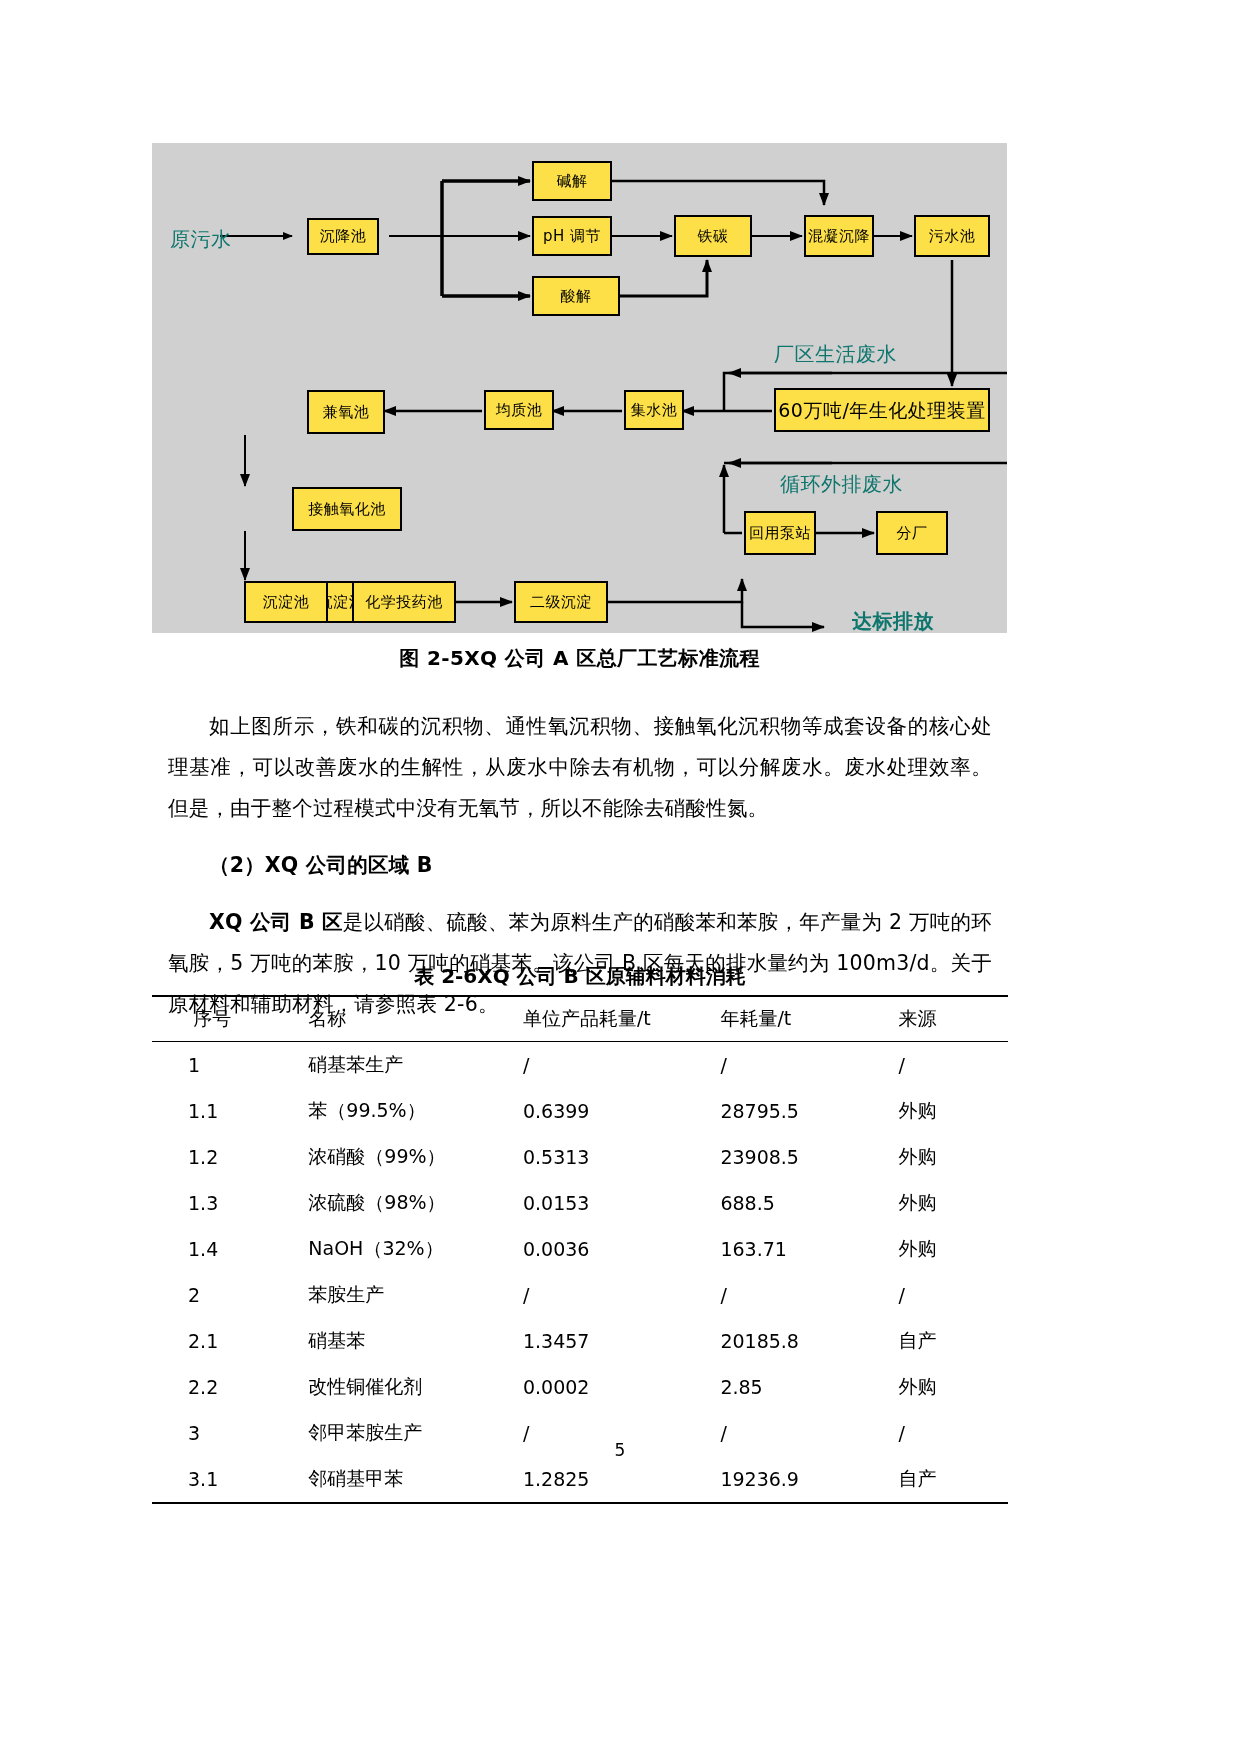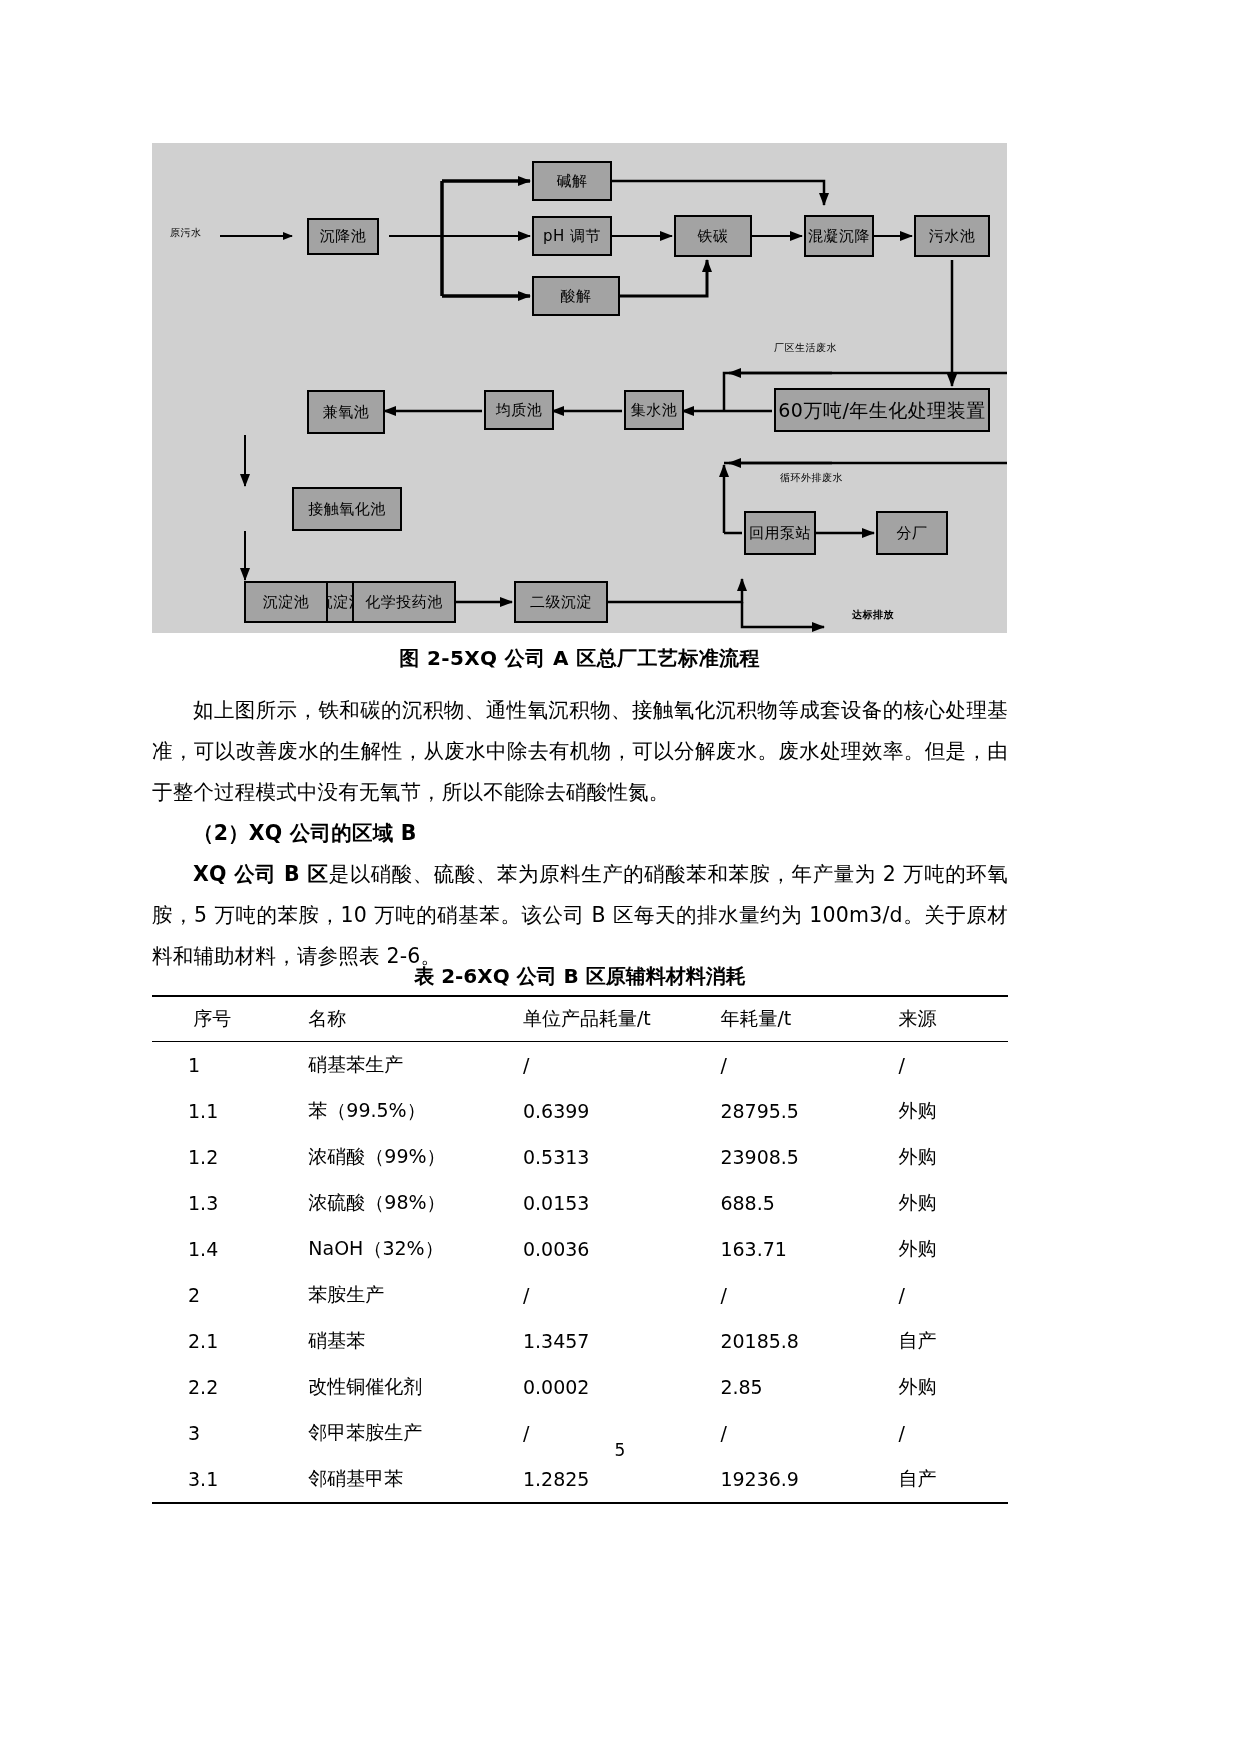--- a/index.html
+++ b/index.html
@@ -29,37 +29,37 @@
     position: absolute;
     left: 152px;
     top: 143px;
     width: 855px;
     height: 490px;
     background: #d0d0d0;
   }
   .fig-box {
     position: absolute;
     border: 2px solid #000;
-    background: #a3a3a3;
+    background: #fde047;
     box-sizing: border-box;
     display: flex;
     align-items: center;
     justify-content: center;
     font-family: "DejaVu Sans", "Liberation Sans", sans-serif;
     font-size: 15px;
     line-height: 1;
     color: #000;
     white-space: nowrap;
     letter-spacing: 0.5px;
   }
   .fig-label {
     position: absolute;
     font-family: "DejaVu Sans", "Liberation Sans", sans-serif;
-    font-size: 10px;
-    color: #000000;
+    font-size: 20px;
+    color: #0f766e;
     white-space: nowrap;
     letter-spacing: 0.5px;
     text-align: center;
   }
   .fig-svg {
     position: absolute;
     left: 0; top: 0;
     width: 855px;
     height: 490px;
     overflow: visible;
@@ -83,21 +83,21 @@
     left: 152px;
     top: 690px;
     width: 856px;
     font-size: 20.5px;
     line-height: 41px;
     text-align: justify;
     font-family: "DejaVu Sans", "Liberation Sans", sans-serif;
     letter-spacing: 0.2px;
   }
   .body-text p {
-    margin: 0;
+    margin: 16px;
   }
   .indent2 { text-indent: 2em; }
   .bold { font-weight: bold; }
 
   .table-caption {
     position: absolute;
     left: 152px;
     top: 963px;
     width: 856px;
     text-align: center;

